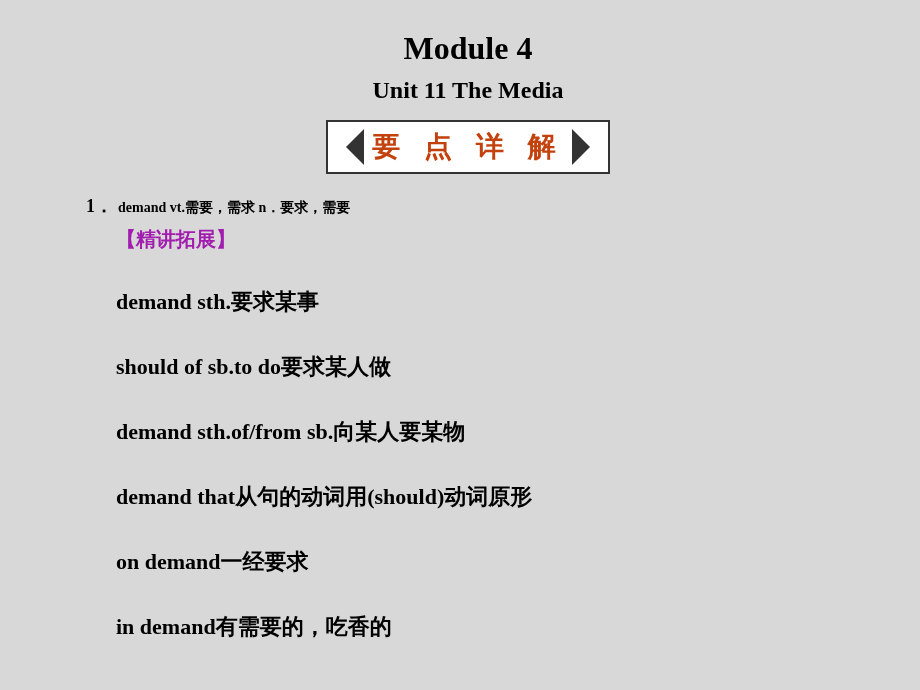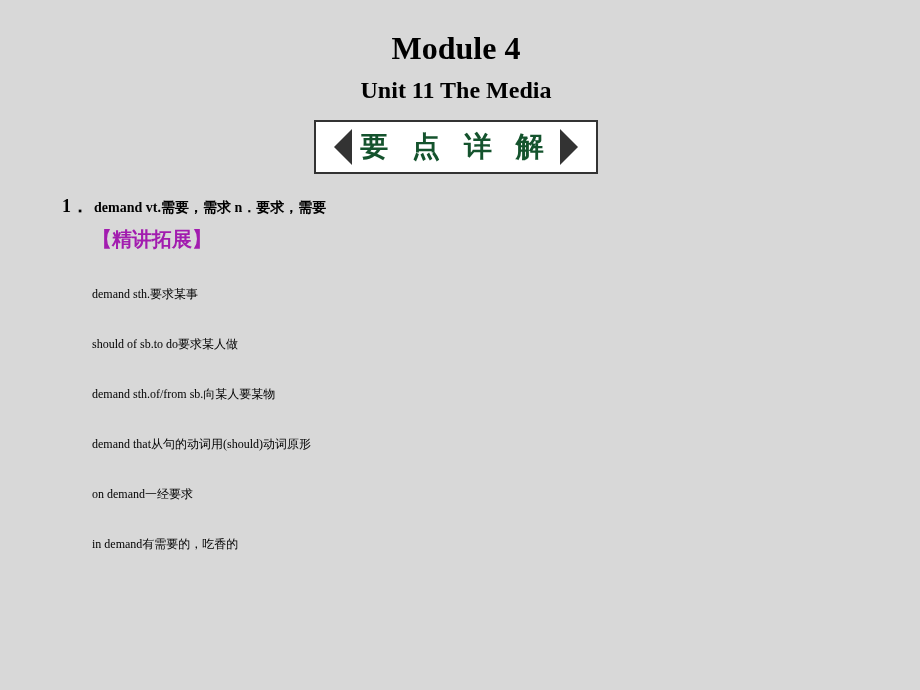--- a/index.html
+++ b/index.html
@@ -16,21 +16,21 @@
       display: flex;
       justify-content: center;
       align-items: flex-start;
       overflow: hidden;
     }
 
     .page-container {
       width: 920px;
       height: 494px;
       background-color: #d8d8d8;
-      padding: 30px 60px 30px 52px;
+      padding: 30px 60px 30px 76px;
     }
 
     .module-title {
       text-align: center;
       font-size: 32px;
       font-weight: bold;
       color: #000;
       margin-bottom: 10px;
       font-family: "Times New Roman", "SimHei", serif;
     }
@@ -75,21 +75,21 @@
       border-top: 18px solid transparent;
       border-bottom: 18px solid transparent;
       border-left: 18px solid #333;
       margin-left: 8px;
       flex-shrink: 0;
     }
 
     .banner-text {
       font-size: 28px;
       font-weight: bold;
-      color: #14532d;
+      color: #c2410c;
       letter-spacing: 8px;
       font-family: "SimHei", "Microsoft YaHei", sans-serif;
     }
 
     .content-section {
       padding-left: 10px;
     }
 
     .item-row {
       display: flex;
@@ -116,22 +116,22 @@
     .jing-jiang {
       font-size: 20px;
       font-weight: bold;
       color: #a21caf;
       margin-bottom: 10px;
       margin-left: 30px;
       font-family: "SimHei", sans-serif;
     }
 
     .sub-item {
-      font-size: 12px;
-      font-weight: normal;
+      font-size: 22px;
+      font-weight: bold;
       color: #000;
       margin-bottom: 10px;
       margin-left: 30px;
       font-family: "Times New Roman", "SimHei", sans-serif;
       line-height: 1.5;
       margin-top: 32px;
     }
   </style>
 </head>
 <body>

